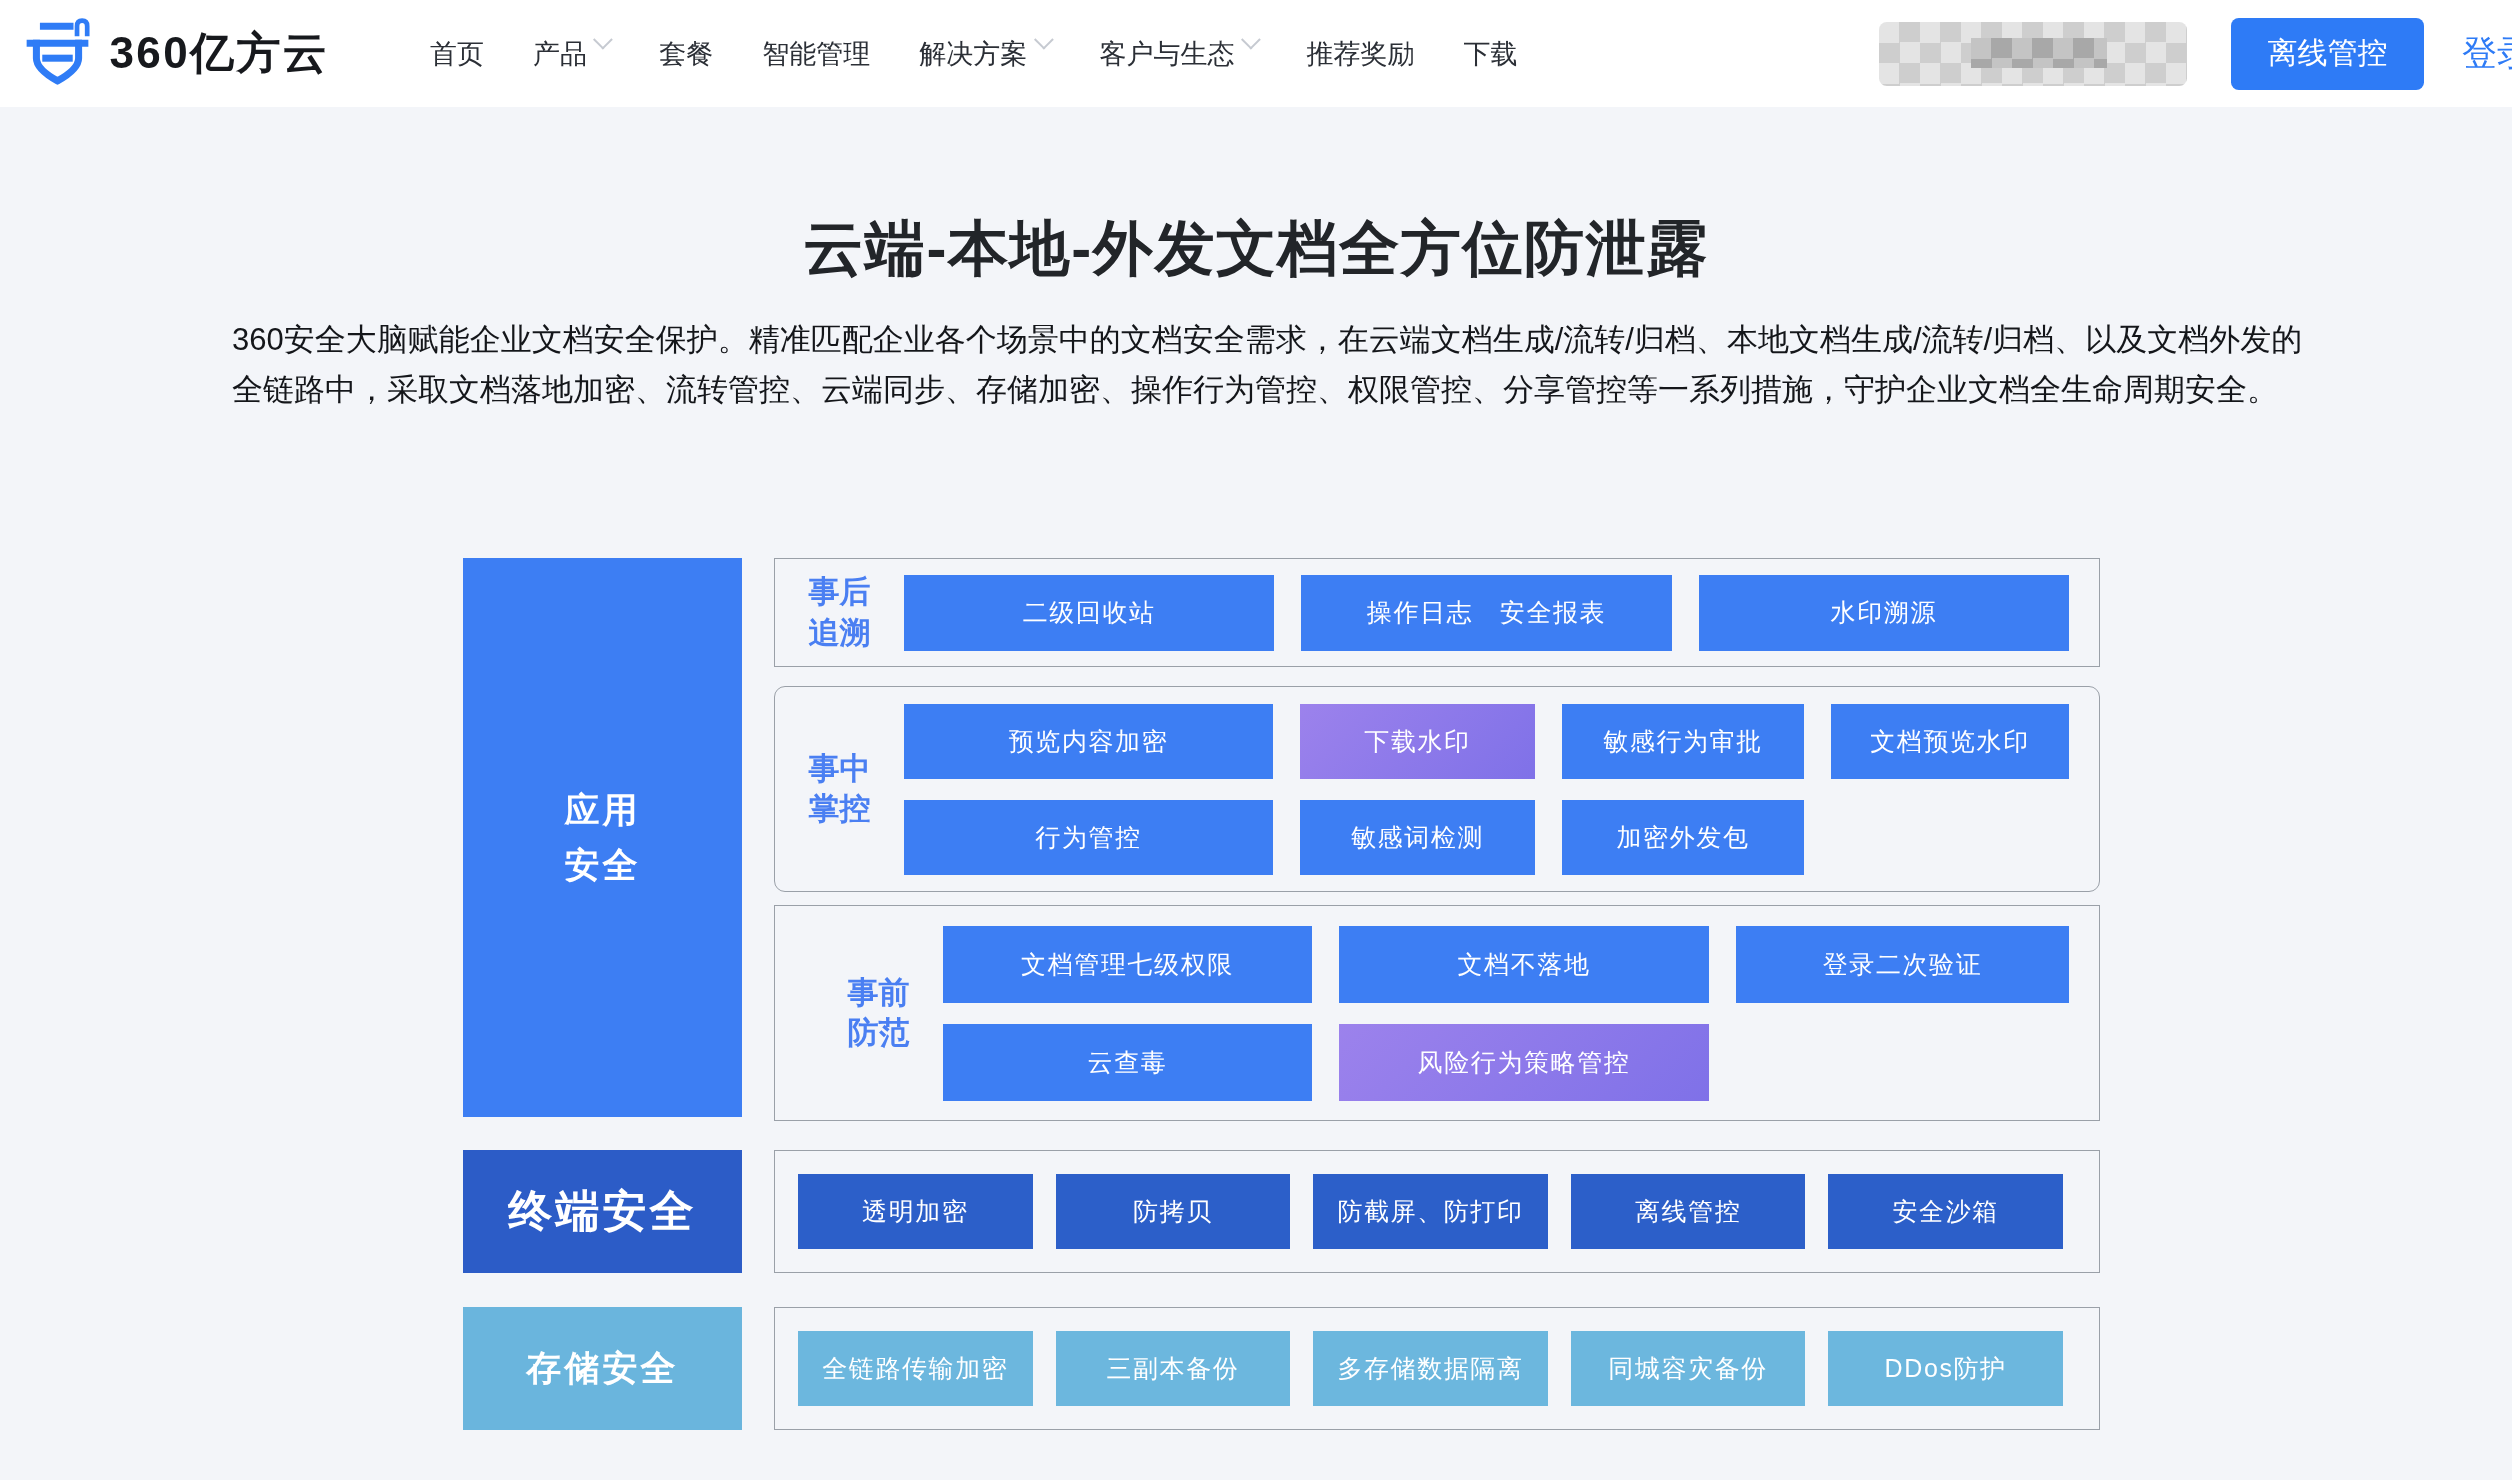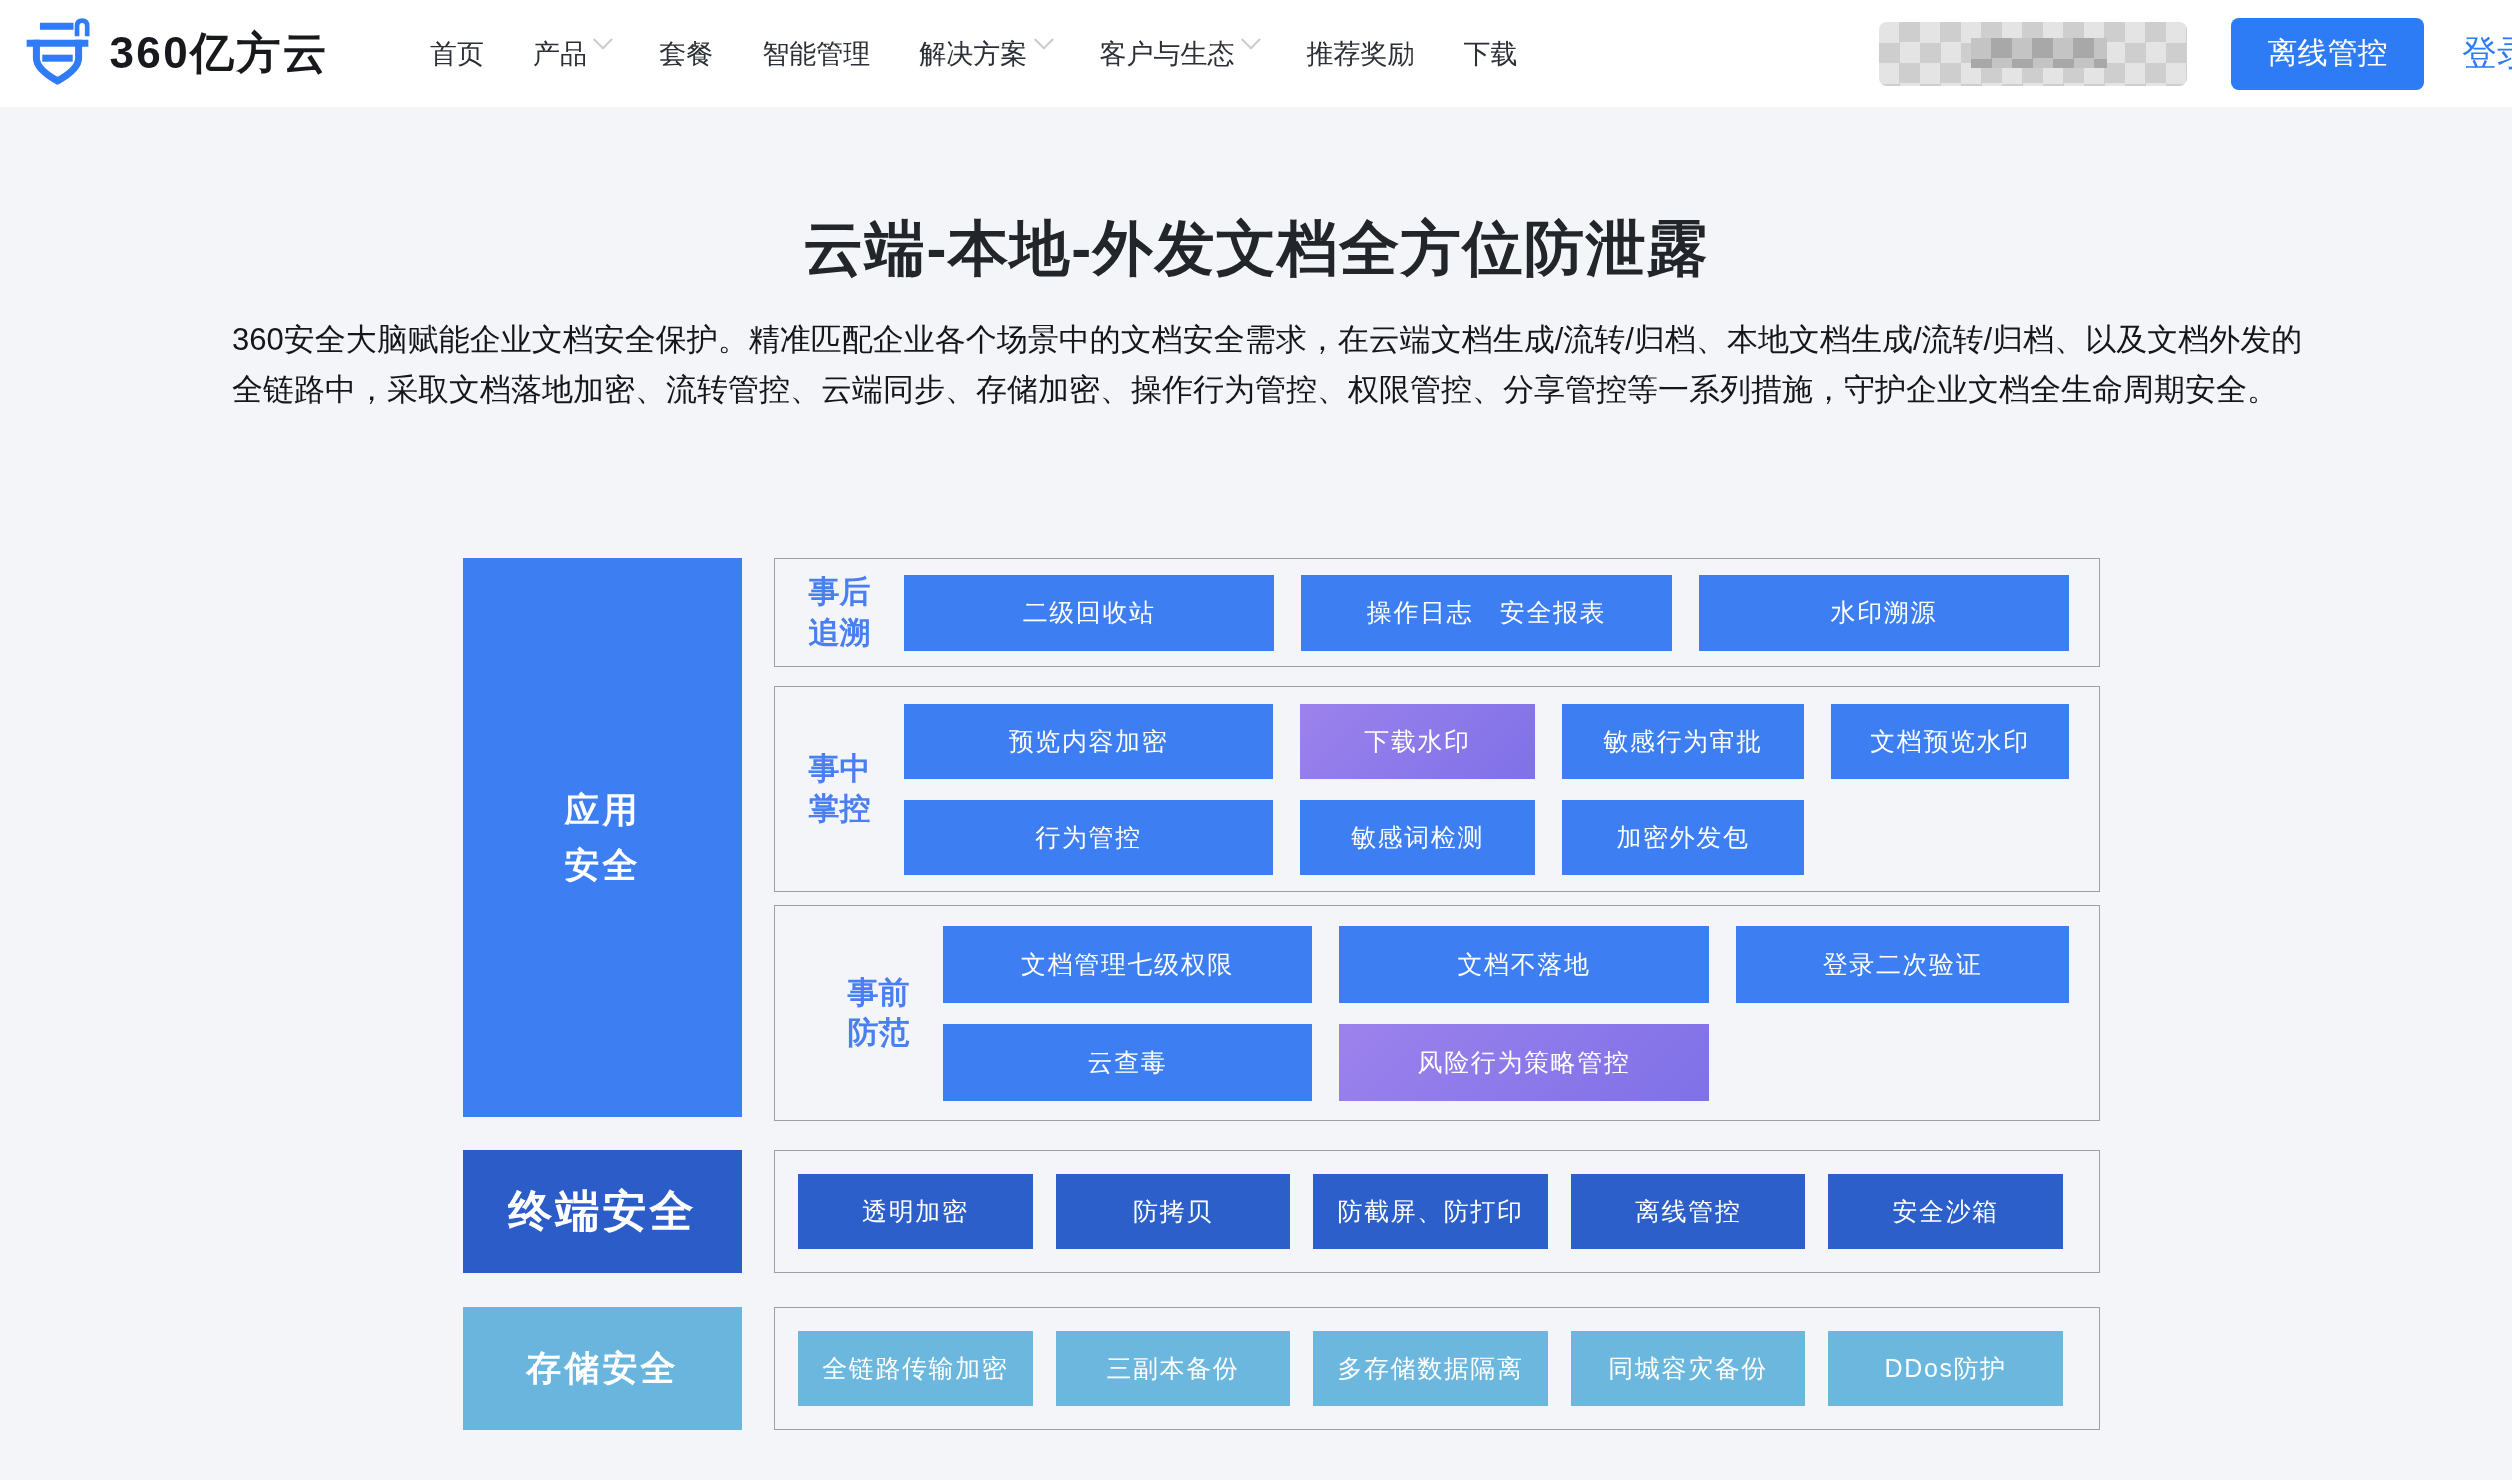--- a/index.html
+++ b/index.html
@@ -29,21 +29,21 @@
              font-size:31px;line-height:50px;color:#14161a;}
   
   .side{position:absolute;left:463px;width:279px;display:flex;align-items:center;justify-content:center;
         color:#fff;font-weight:700;text-align:center;}
   .side-app{top:558px;height:559px;background:#3d7ef3;font-size:35px;line-height:1.55;letter-spacing:3.1px;}
   .side-term{top:1150px;height:123px;background:#2c5cc7;font-size:44px;letter-spacing:3.1px;}
   .side-stor{top:1307px;height:123px;background:#6ab5dd;font-size:35px;letter-spacing:3.1px;}
   .panel{position:absolute;left:774px;width:1326px;box-sizing:border-box;border:1.6px solid #9aa0a8;
          display:flex;align-items:center;}
   .p1{top:558px;height:109px;}
-  .p2{top:686px;height:206px;}
+  .p2{top:686px;height:206px;border-radius:11px;}
   .p3{top:905px;height:216px;padding-left:39px;}
   .p4{top:1150px;height:123px;padding:0 36px 0 23px;}
   .p5{top:1307px;height:123px;padding:0 36px 0 23px;}
   .row-label{width:129px;flex:0 0 129px;text-align:center;font-size:31px;font-weight:700;color:#4a7ff2;line-height:1.3;}
   .pre{white-space:pre-line;}
   .btns-flex{flex:1;display:flex;gap:27px;padding-right:30px;}
   .p1 .btns-flex .tile{flex:1;height:76px;}
   .grid2{flex:1;display:grid;grid-template-columns:369px 235px 242px 1fr;gap:21px 27px;padding-right:30px;}
   .grid2 .tile{height:75px;}
   .grid3{flex:1;display:grid;grid-template-columns:369px 370px 1fr;gap:21px 27px;padding-right:30px;}

